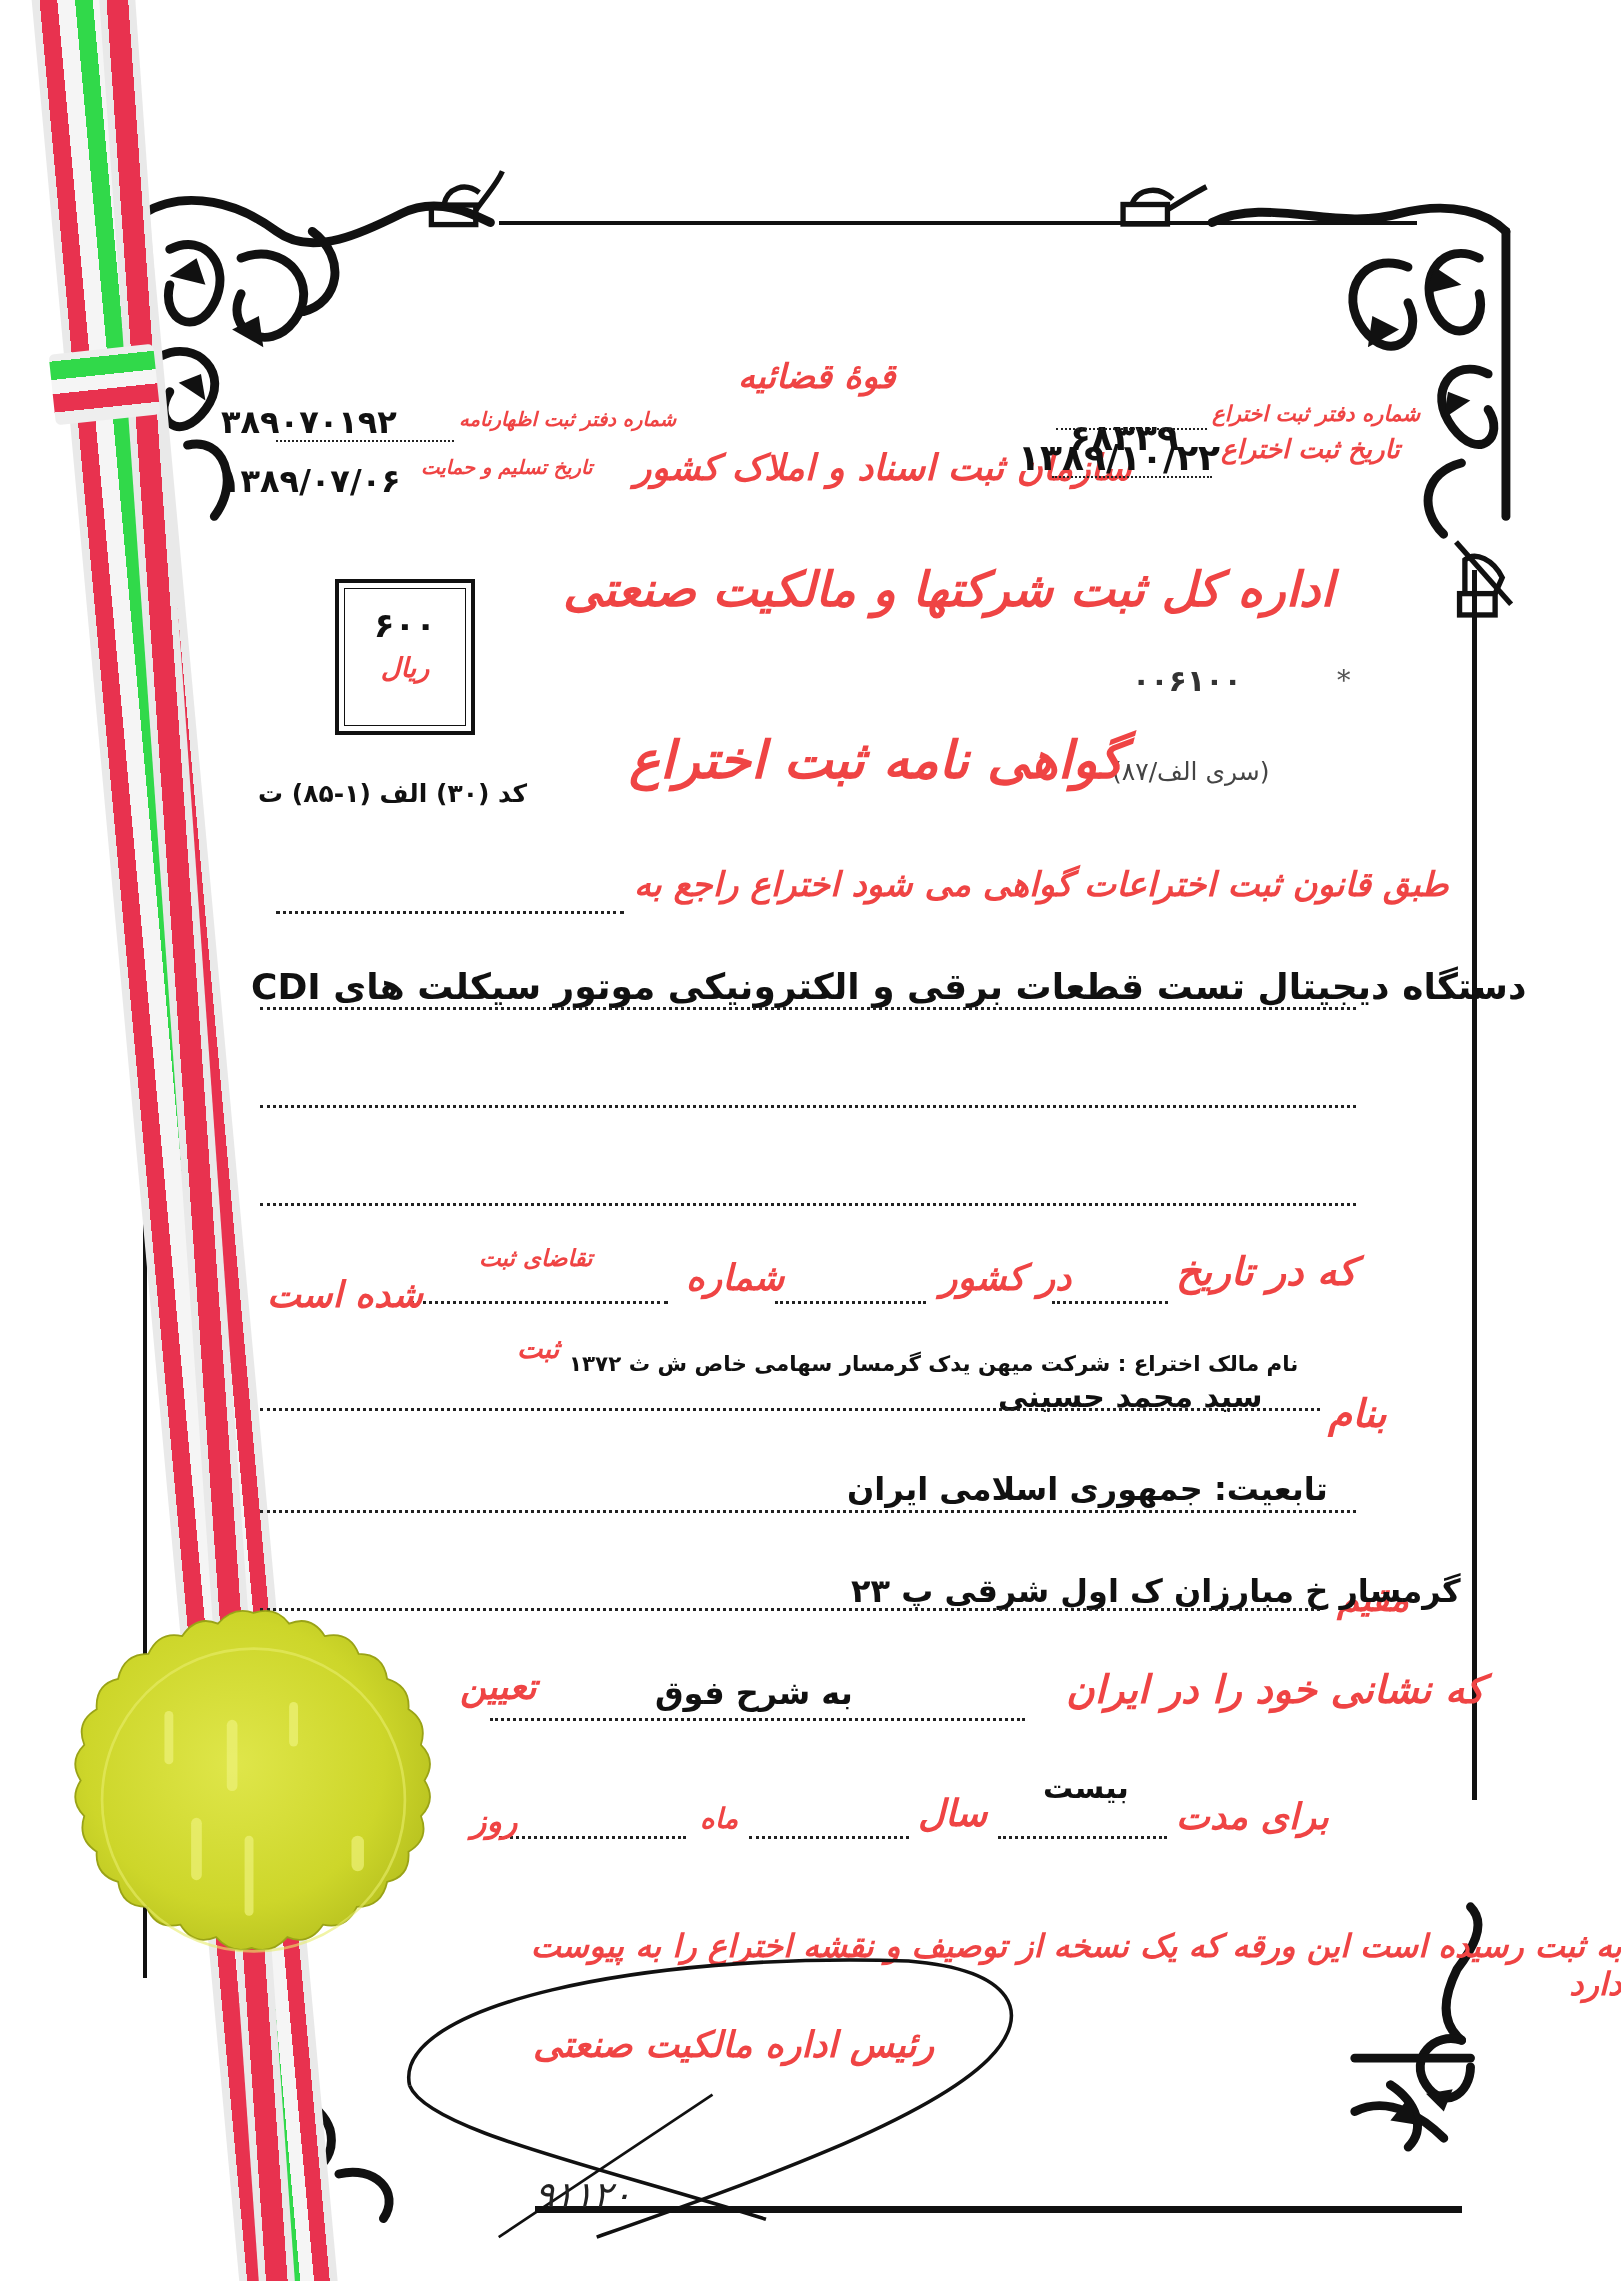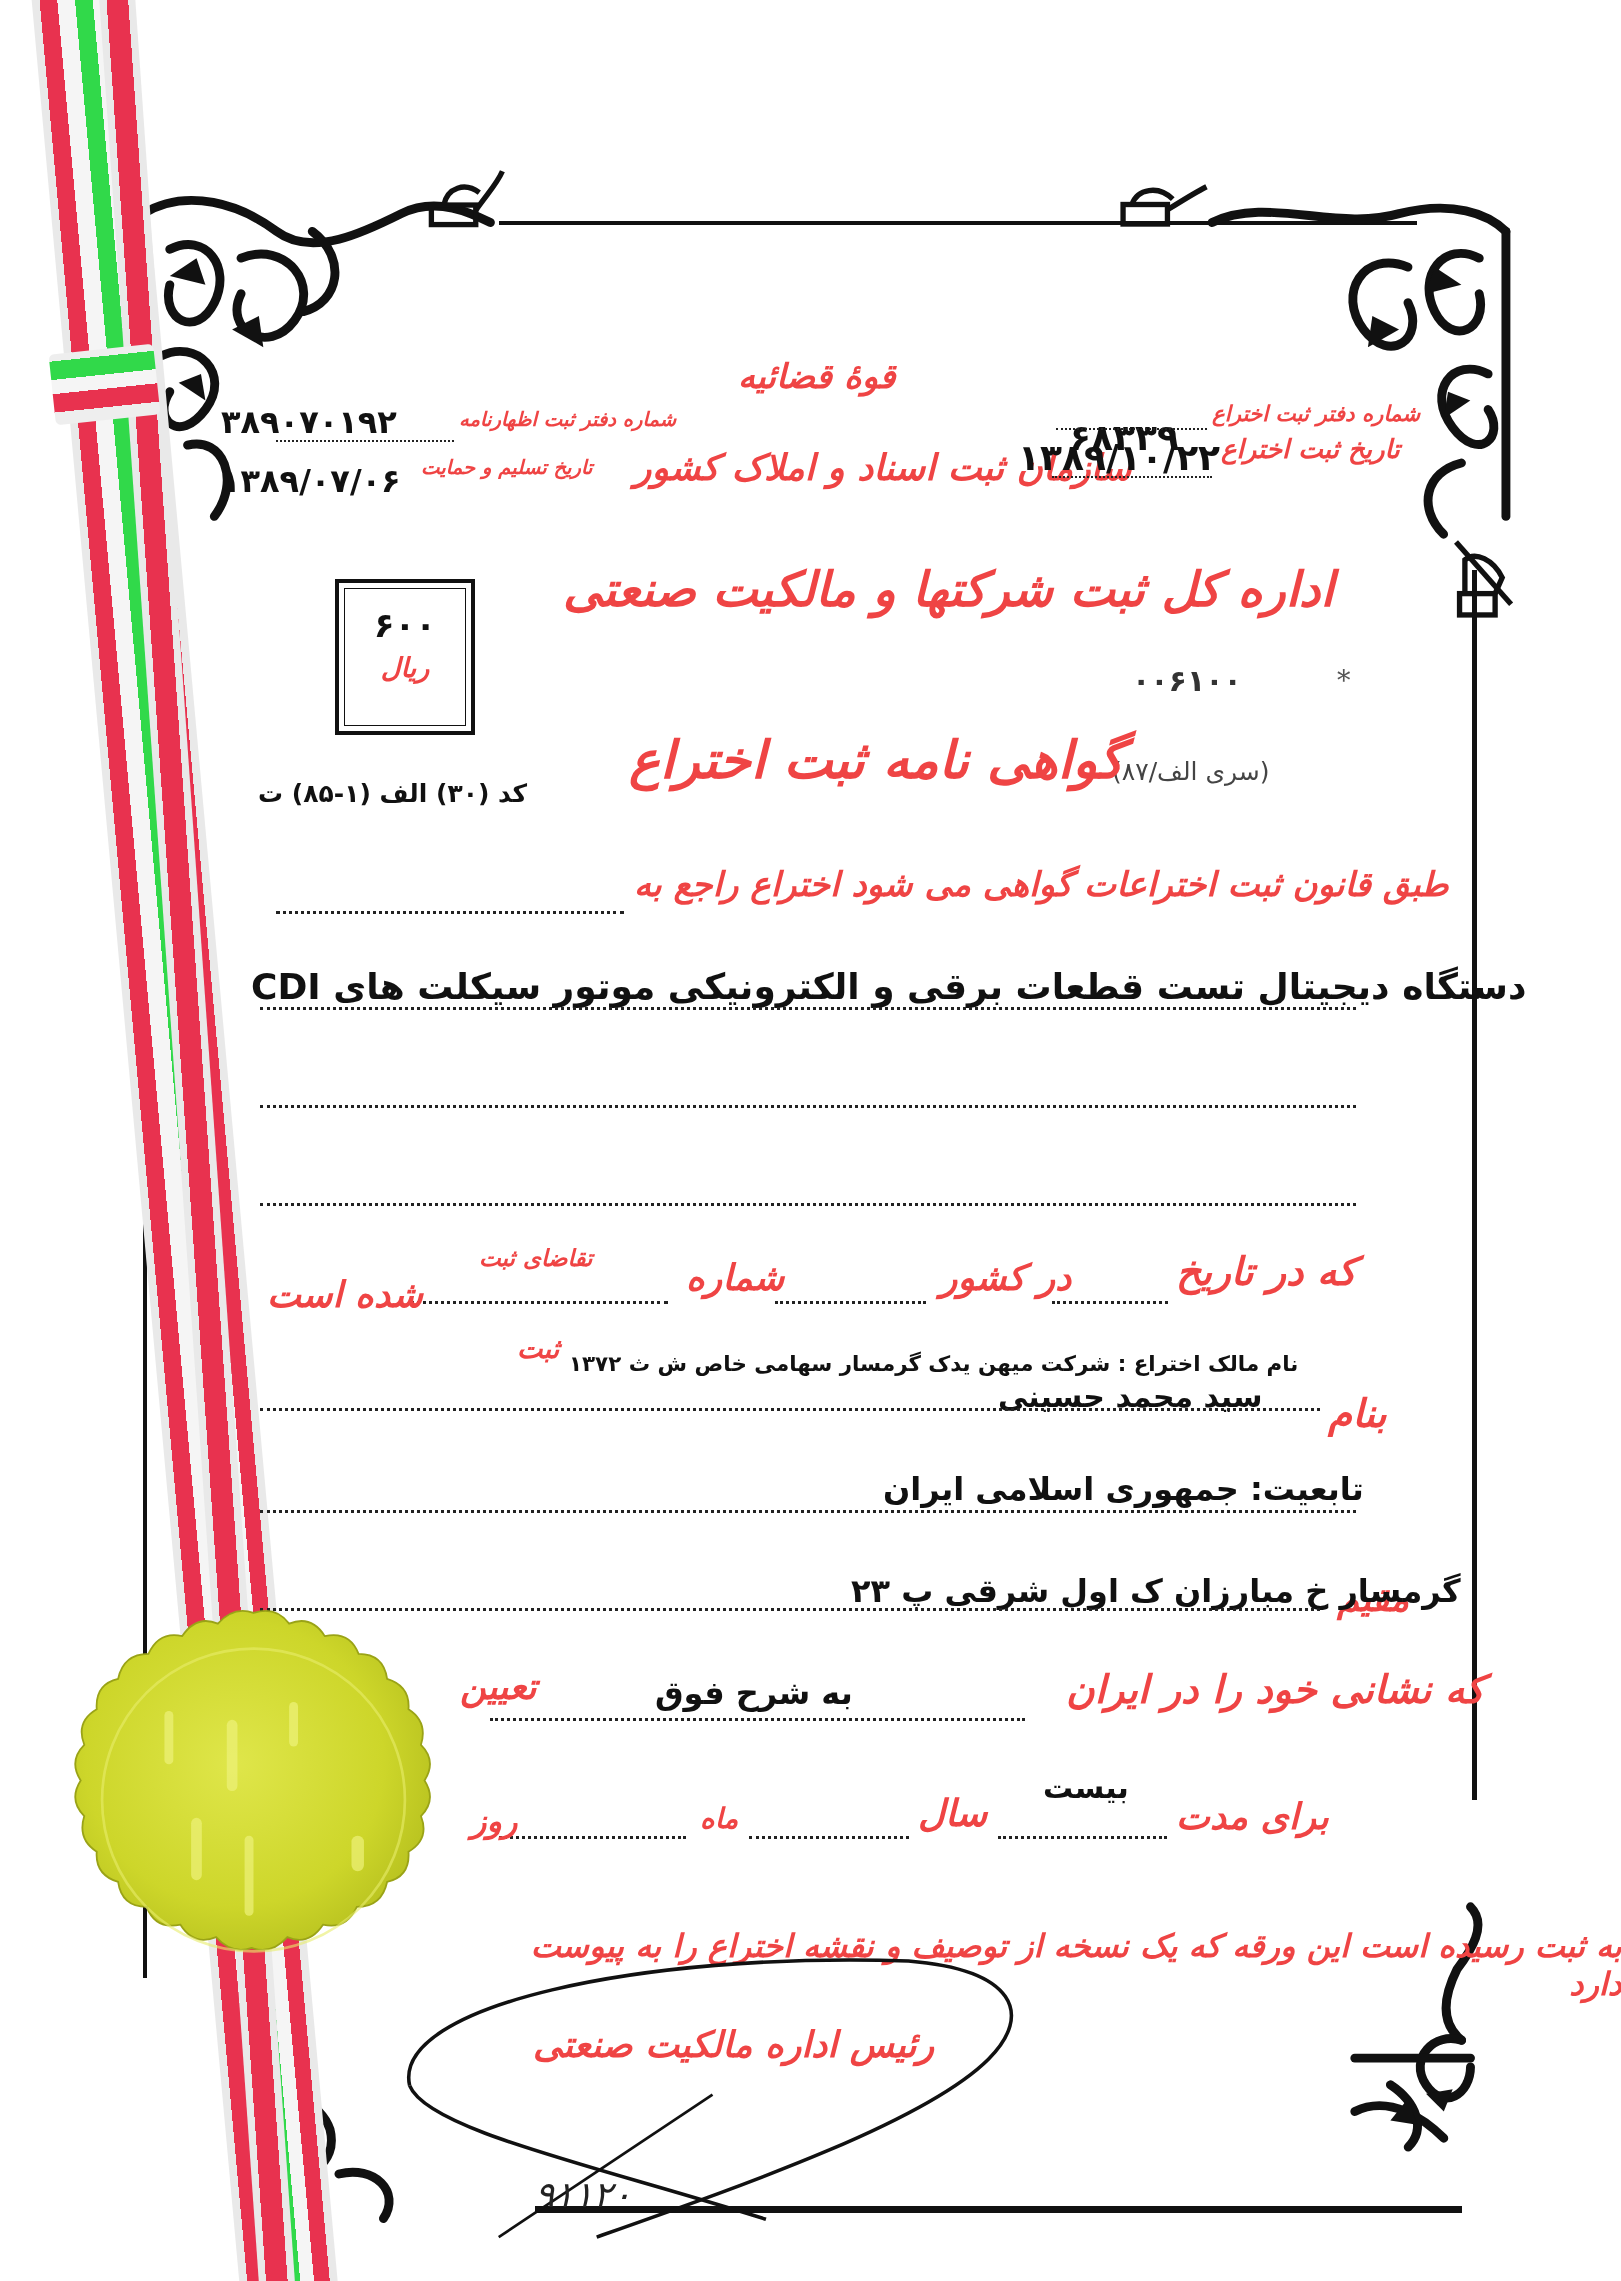--- a/index.html
+++ b/index.html
@@ -180,21 +180,21 @@
 <div class="abs rtl calli" style="left:479px;top:1244px;font-size:23px;">تقاضای ثبت</div>
 <div class="dots" style="left:410px;top:1301px;width:258px;"></div>
 <div class="abs rtl calli" style="left:267px;top:1273px;font-size:36px;">شده است</div>
 
 <div class="abs rtl calli" style="left:517px;top:1333px;font-size:27px;">ثبت</div>
 <div class="abs rtl print" style="left:569px;top:1351px;font-size:21.4px;">نام مالک اختراع : شرکت میهن یدک گرمسار سهامی خاص ش ث ۱۳۷۲</div>
 <div class="abs rtl calli" style="left:1328px;top:1390px;font-size:39px;">بنام</div>
 <div class="abs rtl print" style="left:998px;top:1379px;font-size:30px;">سید محمد حسینی</div>
 <div class="dots" style="left:260px;top:1408px;width:1060px;"></div>
 
-<div class="abs rtl print" style="left:847px;top:1470px;font-size:32px;margin-left:36px;">
+<div class="abs rtl print" style="left:847px;top:1470px;font-size:32px;">
   <span>تابعیت:</span>
   <span>جمهوری اسلامی ایران</span>
 </div>
 <div class="dots" style="left:260px;top:1510px;width:1096px;"></div>
 
 <div class="abs rtl calli" style="left:1337px;top:1577px;font-size:36px;">مقیم</div>
 <div class="abs rtl print" style="left:851px;top:1572px;font-size:32px;">گرمسار خ مبارزان ک اول شرقی پ ۲۳</div>
 <div class="dots" style="left:260px;top:1608px;width:1060px;"></div>
 
 <div class="abs rtl calli" style="left:1066px;top:1666px;font-size:39px;">که نشانی خود را در ایران</div>

